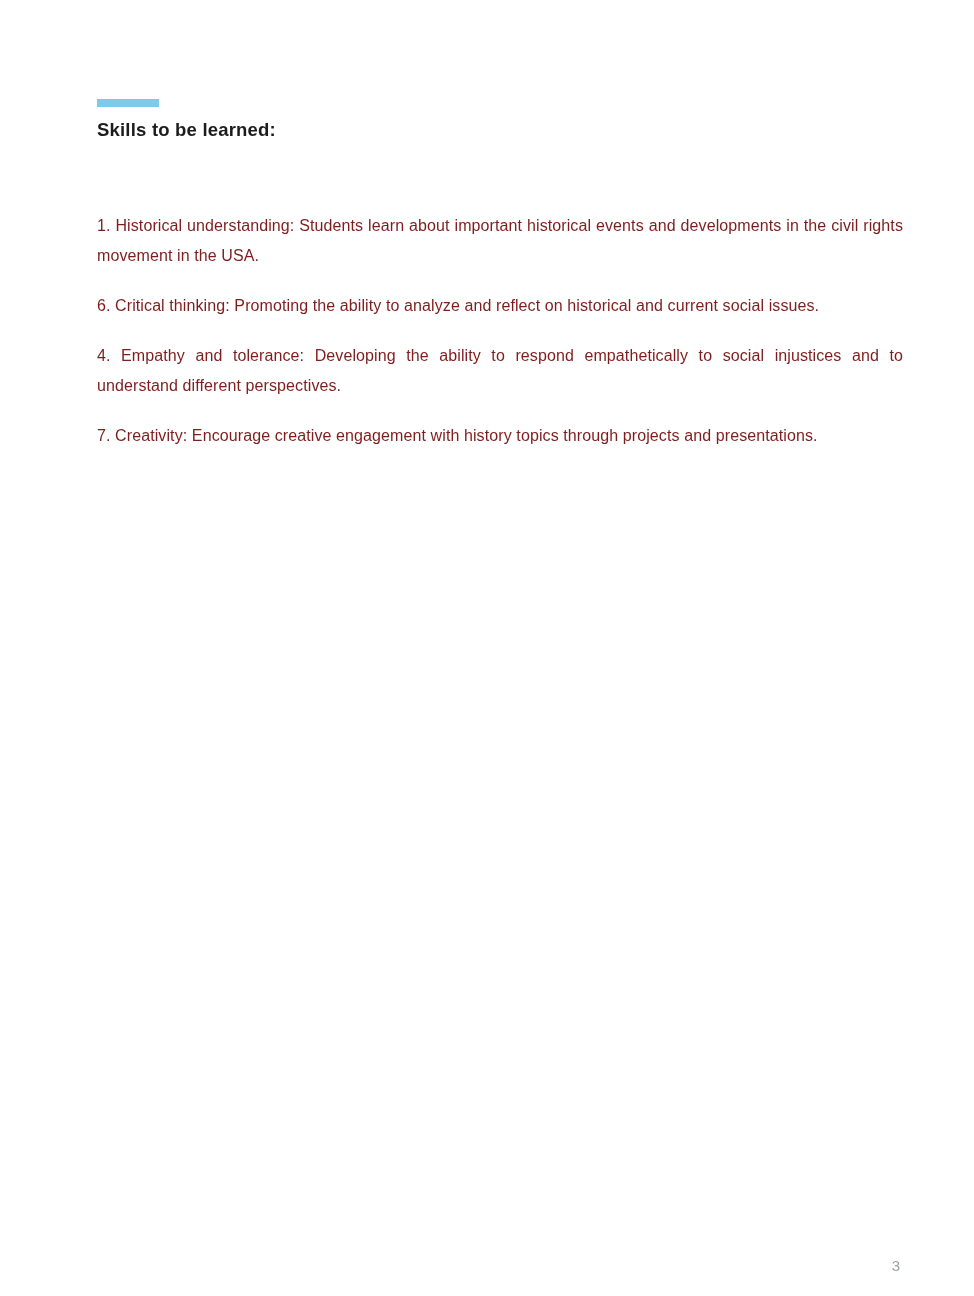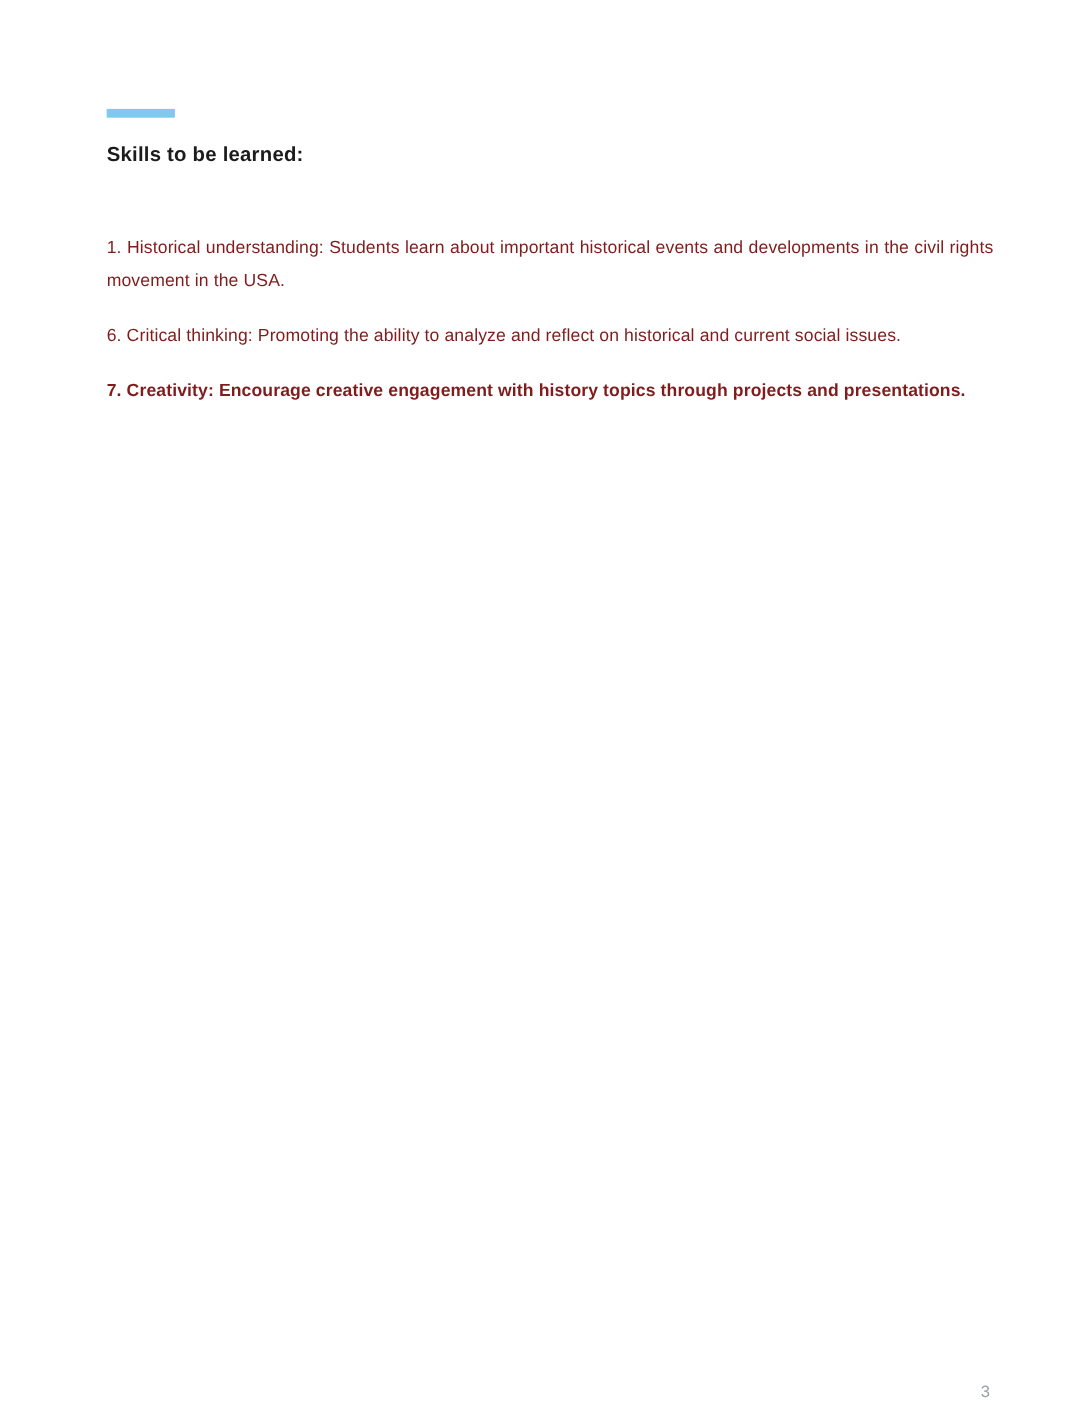--- a/index.html
+++ b/index.html
@@ -21,21 +21,21 @@
     position: absolute;
     left: 97px;
     top: 99px;
     width: 62px;
     height: 8px;
   }
 
   .heading {
     position: absolute;
     left: 97px;
-    top: 129px;
+    top: 119px;
     font-size: 18.5px;
     font-weight: 700;
     letter-spacing: 0.2px;
     color: #1c1c1c;
   }
 
   .content {
     position: absolute;
     left: 97px;
     top: 211px;
@@ -46,21 +46,20 @@
     font-size: 16px;
     line-height: 30px;
     color: #7f1d1d;
     text-align: justify;
     margin-bottom: 20px;
     letter-spacing: 0.1px;
   }
 
   .item:last-child {
     margin-bottom: 0;
-    font-weight: bold;
   }
 
   .page-number {
     position: absolute;
     right: 74px;
     bottom: 22px;
     font-size: 15px;
     color: #9aa0a6;
   }
 </style>
@@ -69,18 +68,19 @@
 
 <div class="page">
 
   <div class="accent-bar" style="background: rgb(127, 201, 238);"></div>
 
   <h1 class="heading">Skills to be learned:</h1>
 
   <div class="content">
     <p class="item">1. Historical understanding: Students learn about important historical events and developments in the civil rights movement in the USA.</p>
     <p class="item">6. Critical thinking: Promoting the ability to analyze and reflect on historical and current social issues.</p>
+    <p class="item">4. Empathy and tolerance: Developing the ability to respond empathetically to social injustices and to understand different perspectives.</p>
     <p class="item">7. Creativity: Encourage creative engagement with history topics through projects and presentations.</p>
   </div>
 
   <div class="page-number">3</div>
 
 </div>
 
 </body></html>

